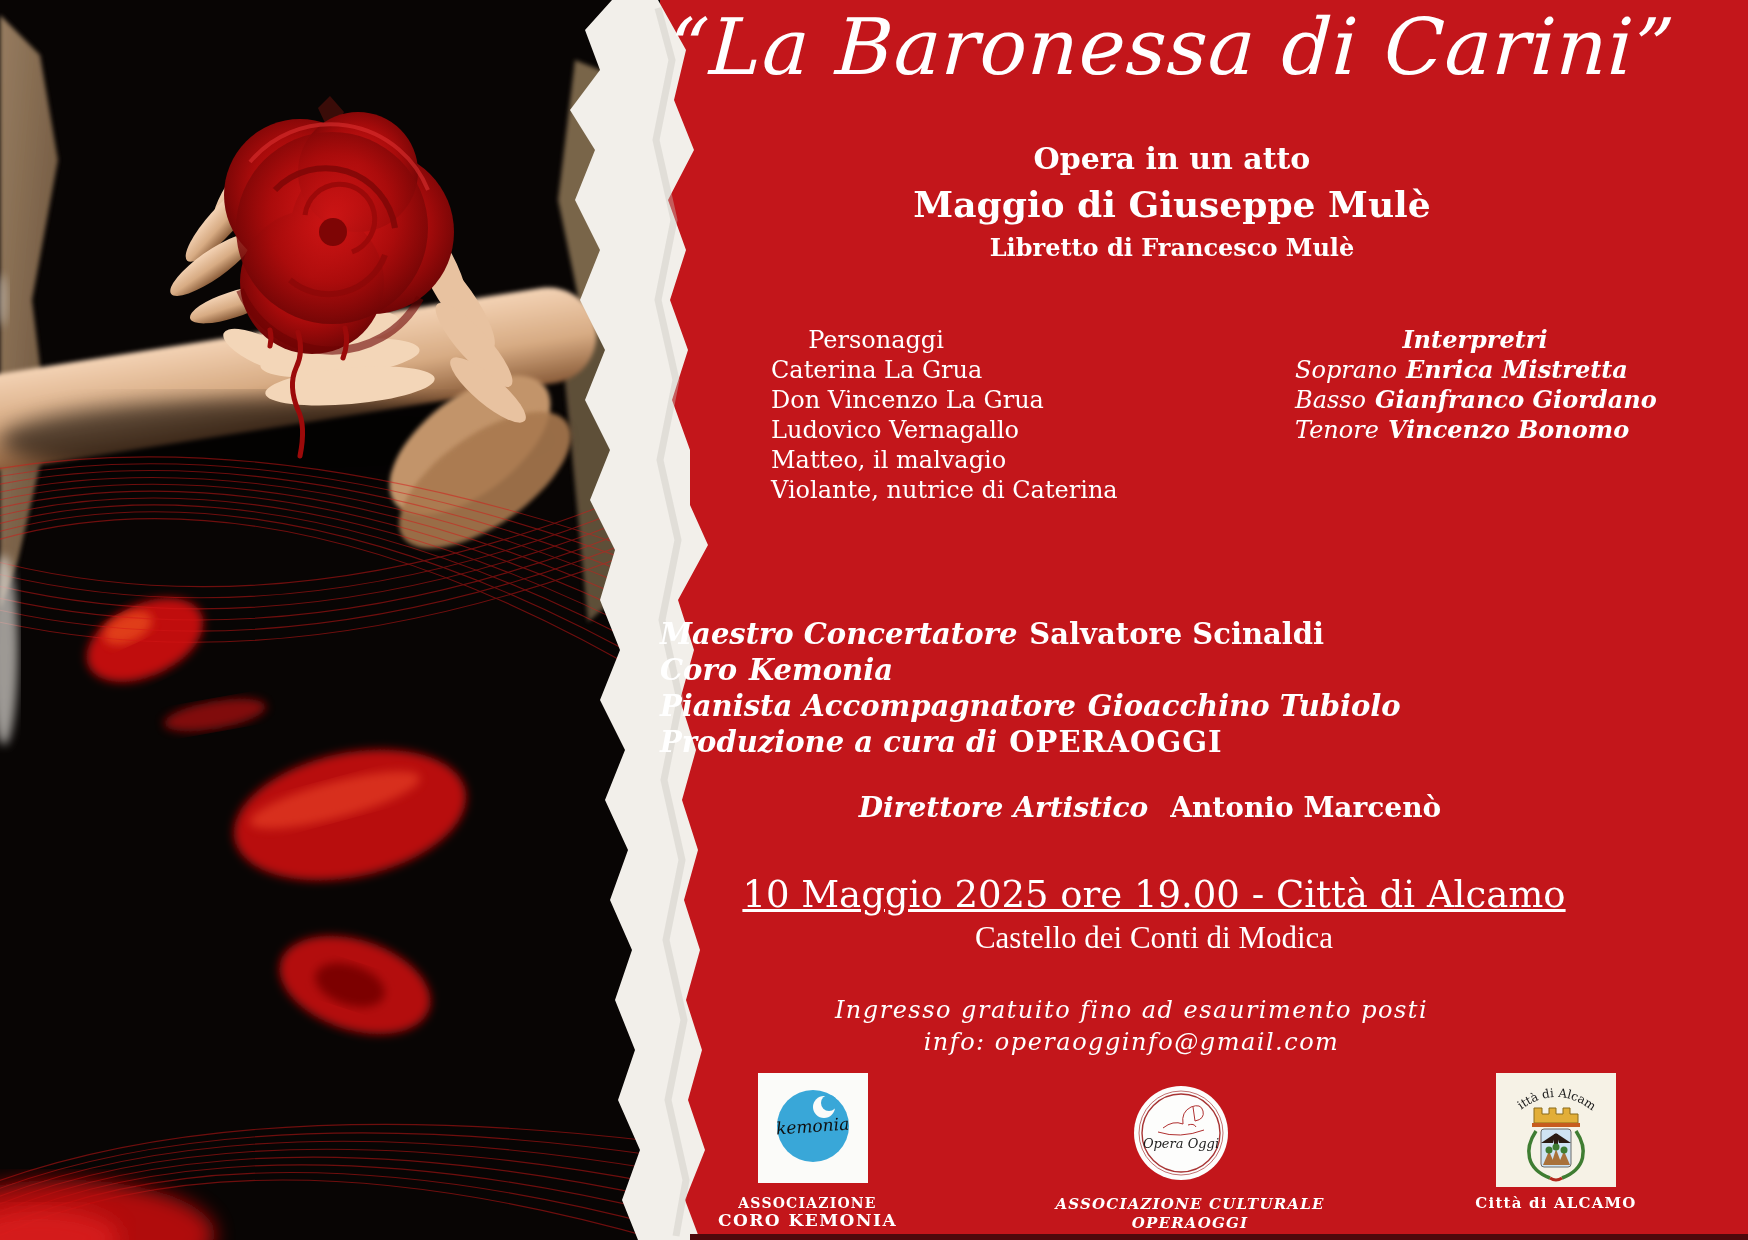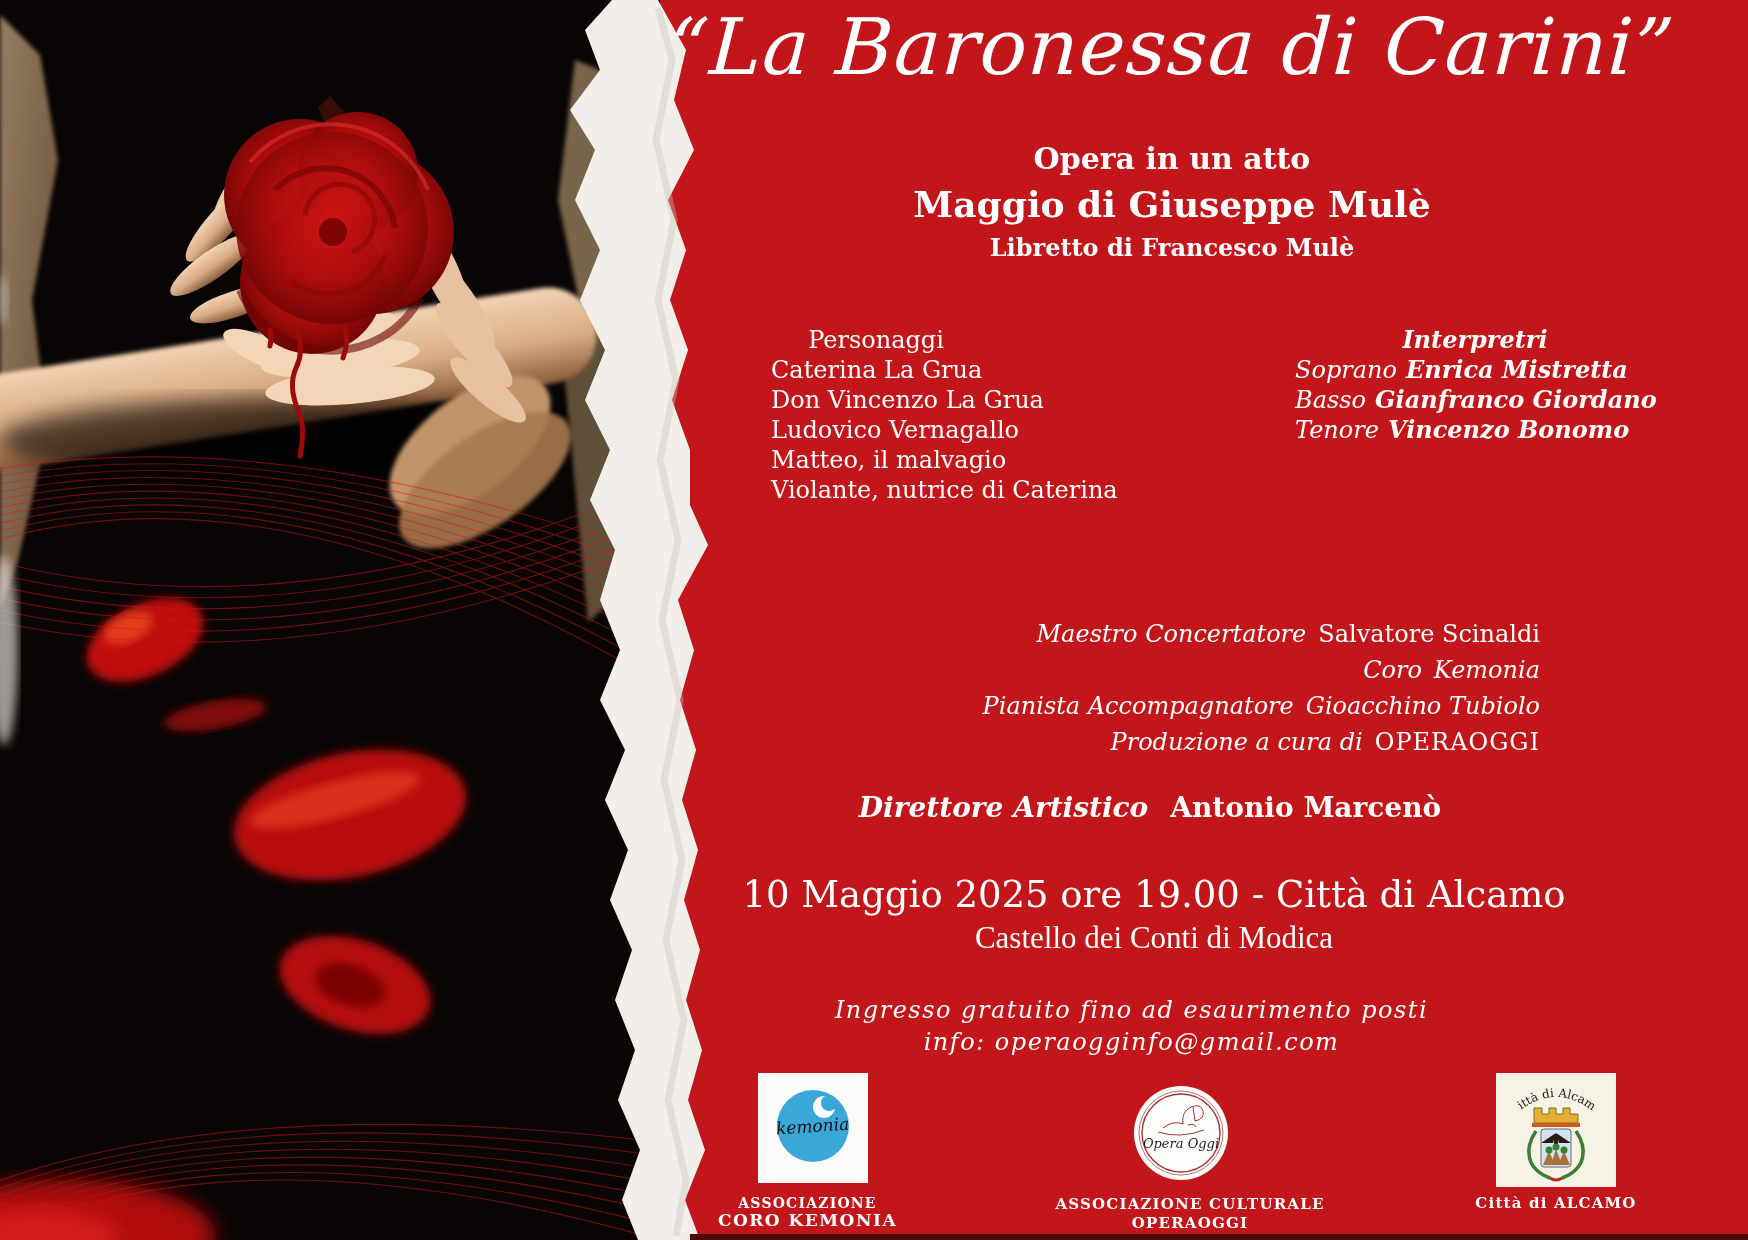--- a/index.html
+++ b/index.html
@@ -19,45 +19,45 @@
   
   .cast-col{top:325px;line-height:30px;font-size:24px;white-space:nowrap;}
   .cast-left{left:771px;width:210px;}
   .cast-right{left:1295px;width:360px;}
   .cast-header{text-align:center;}
   .cast-right .cast-header{font-style:italic;font-weight:bold;}
   .voice{font-style:italic;margin-right:9px;}
   .performer{font-style:italic;font-weight:bold;}
 
   
-  .credits{left:660px;top:616px;width:880px;text-align:right;font-size:24px;line-height:36px;}
+  .credits{left:660px;top:616px;width:880px;text-align:left;font-size:29px;line-height:36px;font-weight:bold;}
   .cr-label{font-style:italic;margin-right:12px;}
   .cr-italic{font-style:italic;}
   .cr-upright{font-style:normal;}
   .cr-caps{letter-spacing:1px;}
 
   .direttore{left:700px;top:791px;width:900px;text-align:center;font-size:28px;font-weight:bold;}
   .dir-label{font-style:italic;margin-right:22px;}
 
   
   .event{left:600px;right:40px;top:872px;text-align:center;}
-  .event-l1{font-size:37px;line-height:46px;}
+  .event-l1{font-size:37px;line-height:46px;text-decoration:underline;}
   .event-l2{font-size:31px;line-height:40px;font-family:Liberation Serif, serif;}
 
   .notes{left:600px;right:85px;top:994px;text-align:center;font-style:italic;
          font-size:24px;line-height:32px;letter-spacing:1.5px;}
 
   
   .logo-kemonia{left:758px;top:1073px;}
   .logo-opera{left:1133px;top:1085px;}
   .logo-alcamo{left:1496px;top:1073px;}
   .cap{position:absolute;text-align:center;font-weight:bold;color:#fff;letter-spacing:1.2px;}
   .cap-kemonia{left:695px;top:1195px;width:225px;font-size:14px;line-height:17px;}
   .cap-kemonia .big{font-size:17px;letter-spacing:1.5px;}
-  .cap-opera{left:1040px;top:1195px;width:300px;font-size:15px;line-height:19px;}
+  .cap-opera{left:1040px;top:1195px;width:300px;font-size:15px;line-height:19px;font-style:italic;}
   .cap-alcamo{left:1456px;top:1194px;width:200px;font-size:15px;}
 
   .bottom-strip{left:690px;right:0;bottom:0;height:6px;background:#4d090c;}
 </style>
 </head>
 <body>
 
 <div class="stage">
 
   <svg class="abs" style="left:0;top:0;" width="660" height="1240" viewBox="0 0 660 1240">

